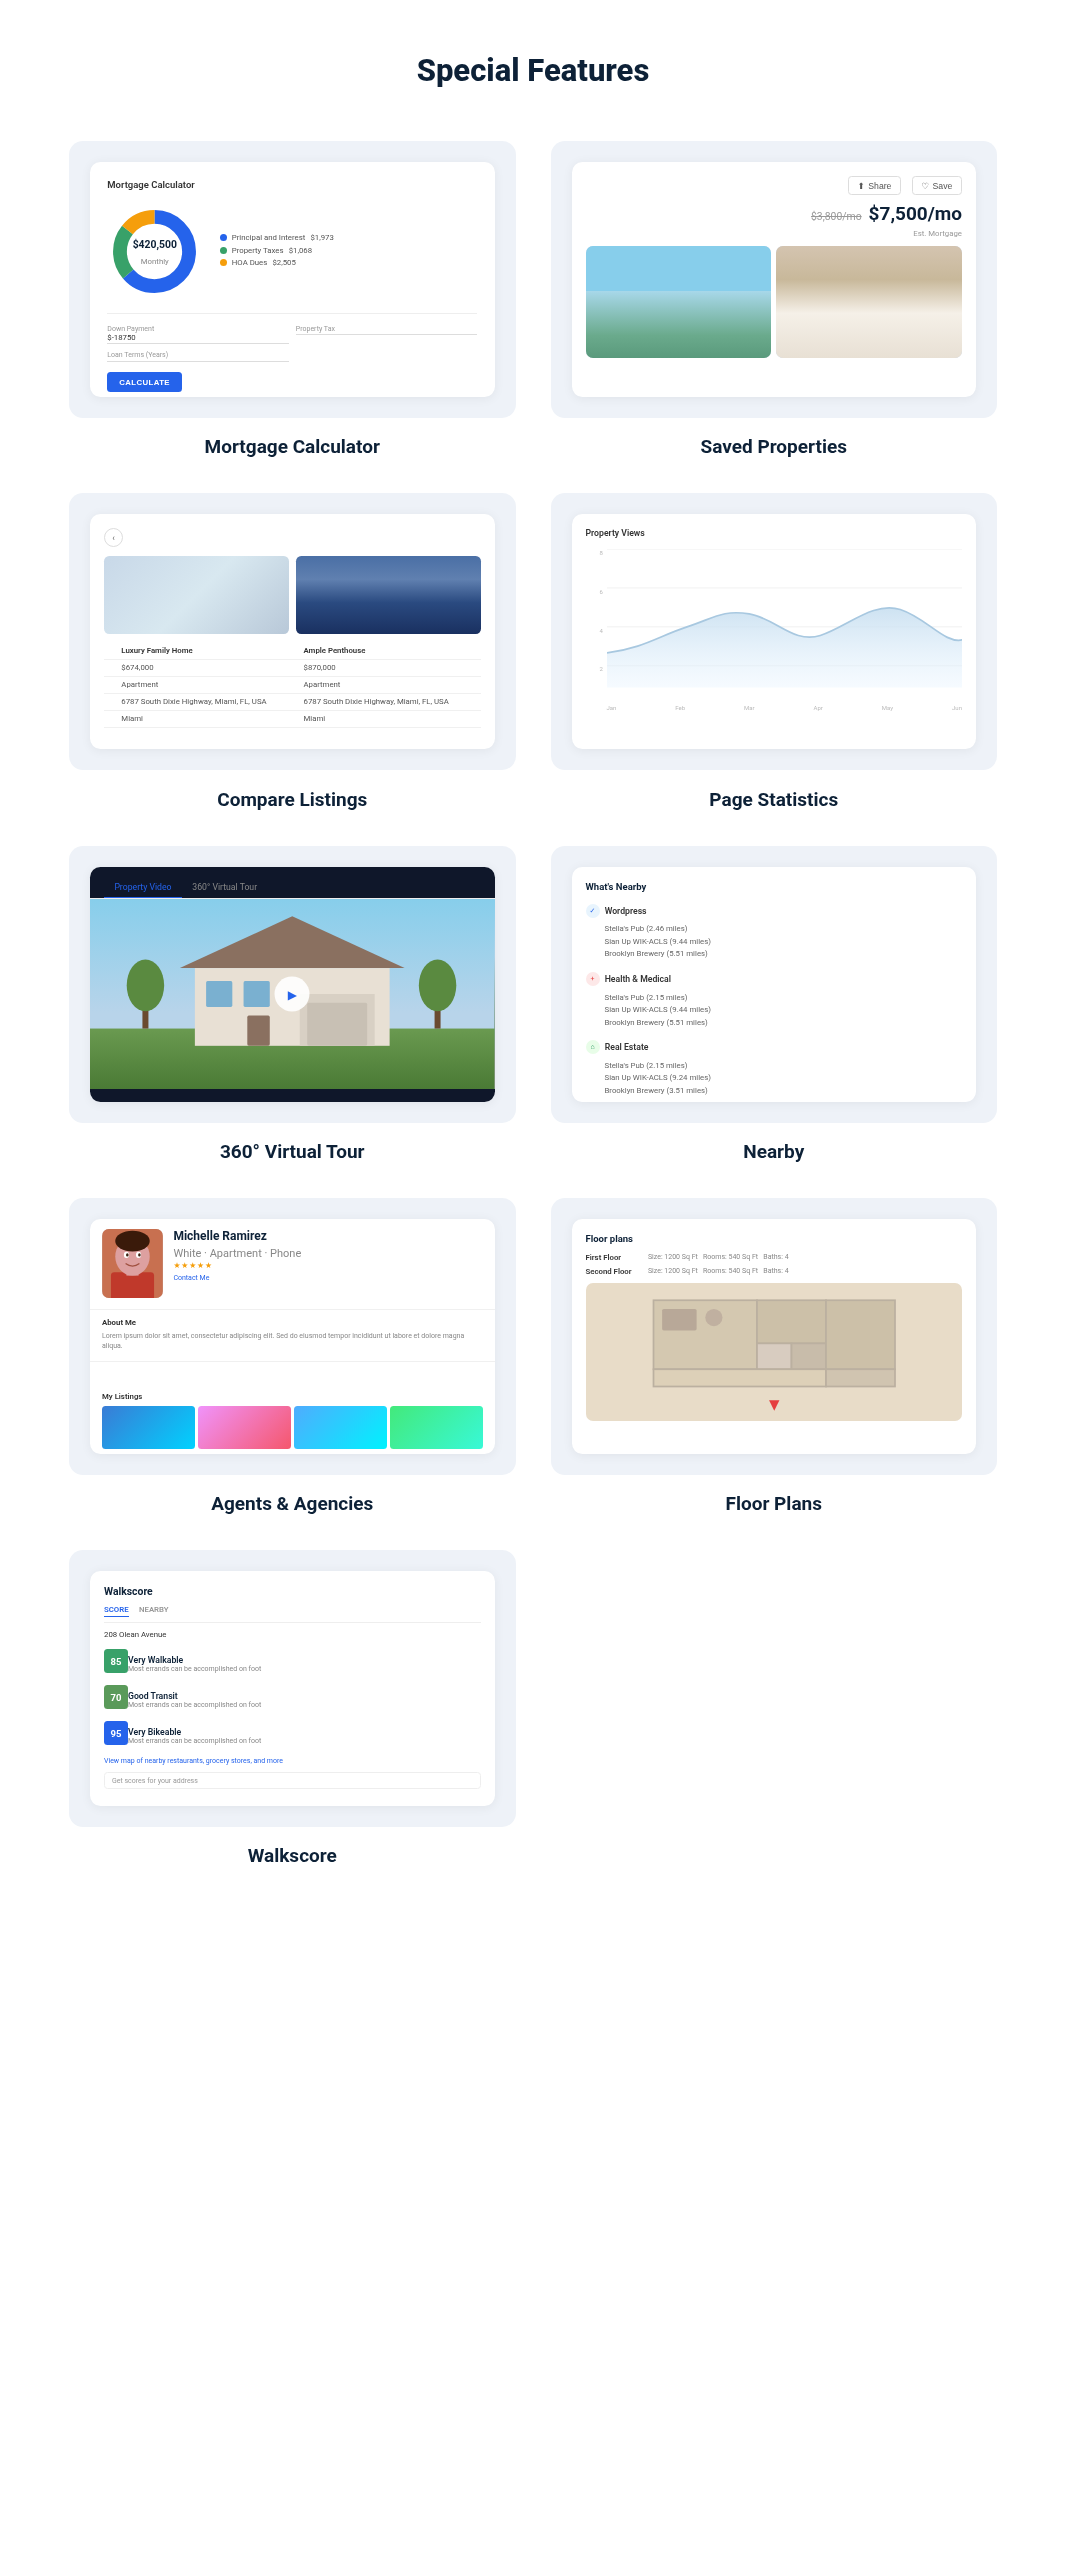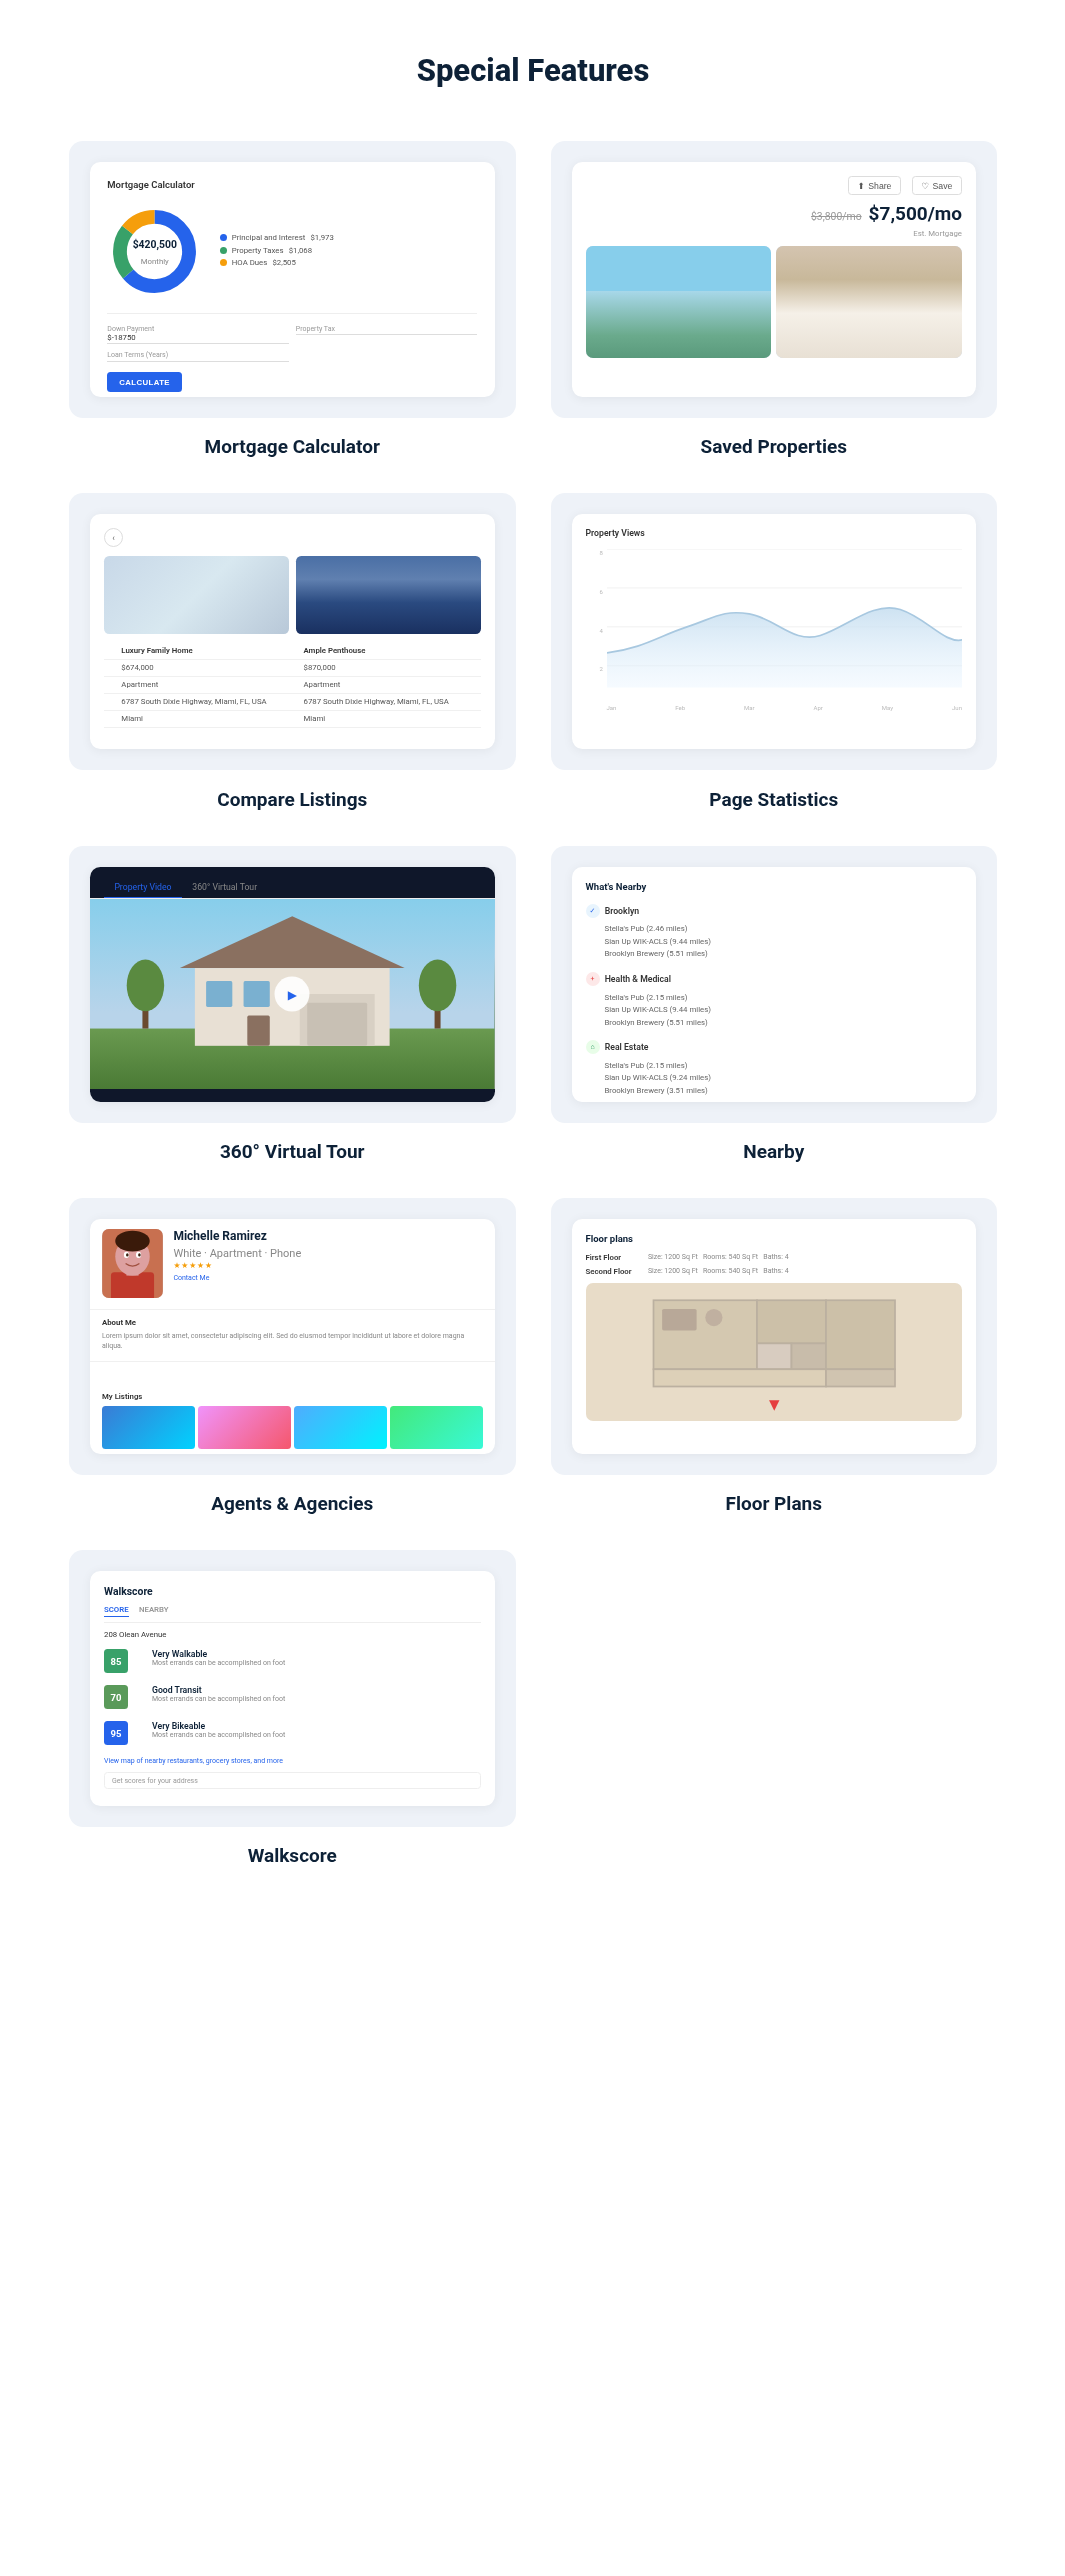--- a/index.html
+++ b/index.html
@@ -643,22 +643,22 @@
     .walk-tab.inactive {
       color: #999;
     }
     .walk-address {
       font-size: 7.8px;
       color: #333;
       margin-bottom: 10.4px;
     }
     .walk-score-item {
       display: flex;
-      align-items: flex-start;
-      gap: 24px;
+      align-items: flex-end;
+      gap: 0;
       margin-bottom: 12px;
     }
     .walk-score-num {
       width: 24px;
       height: 24px;
       background: #2563eb;
       color: #fff;
       border-radius: 3.5px;
       display: flex;
       align-items: center;
@@ -939,21 +939,21 @@
       <div class="feature-title">360° Virtual Tour</div>
     </div>
 
     <div class="feature-item">
       <div class="feature-card nearby-card">
         <div class="nearby-inner">
           <div class="nearby-title">What's Nearby</div>
           <div class="nearby-category">
             <div class="nearby-cat-header">
               <div class="nearby-cat-icon icon-edu">✓</div>
-              <span class="nearby-cat-name">Brooklyn</span>
+              <span class="nearby-cat-name">Wordpress</span>
             </div>
             <div class="nearby-place">Stella's Pub (2.46 miles)</div>
             <div class="nearby-place">Sian Up WIK-ACLS (9.44 miles)</div>
             <div class="nearby-place">Brooklyn Brewery (5.51 miles)</div>
           </div>
           <div class="nearby-category">
             <div class="nearby-cat-header">
               <div class="nearby-cat-icon icon-health">+</div>
               <span class="nearby-cat-name">Health &amp; Medical</span>
             </div>

